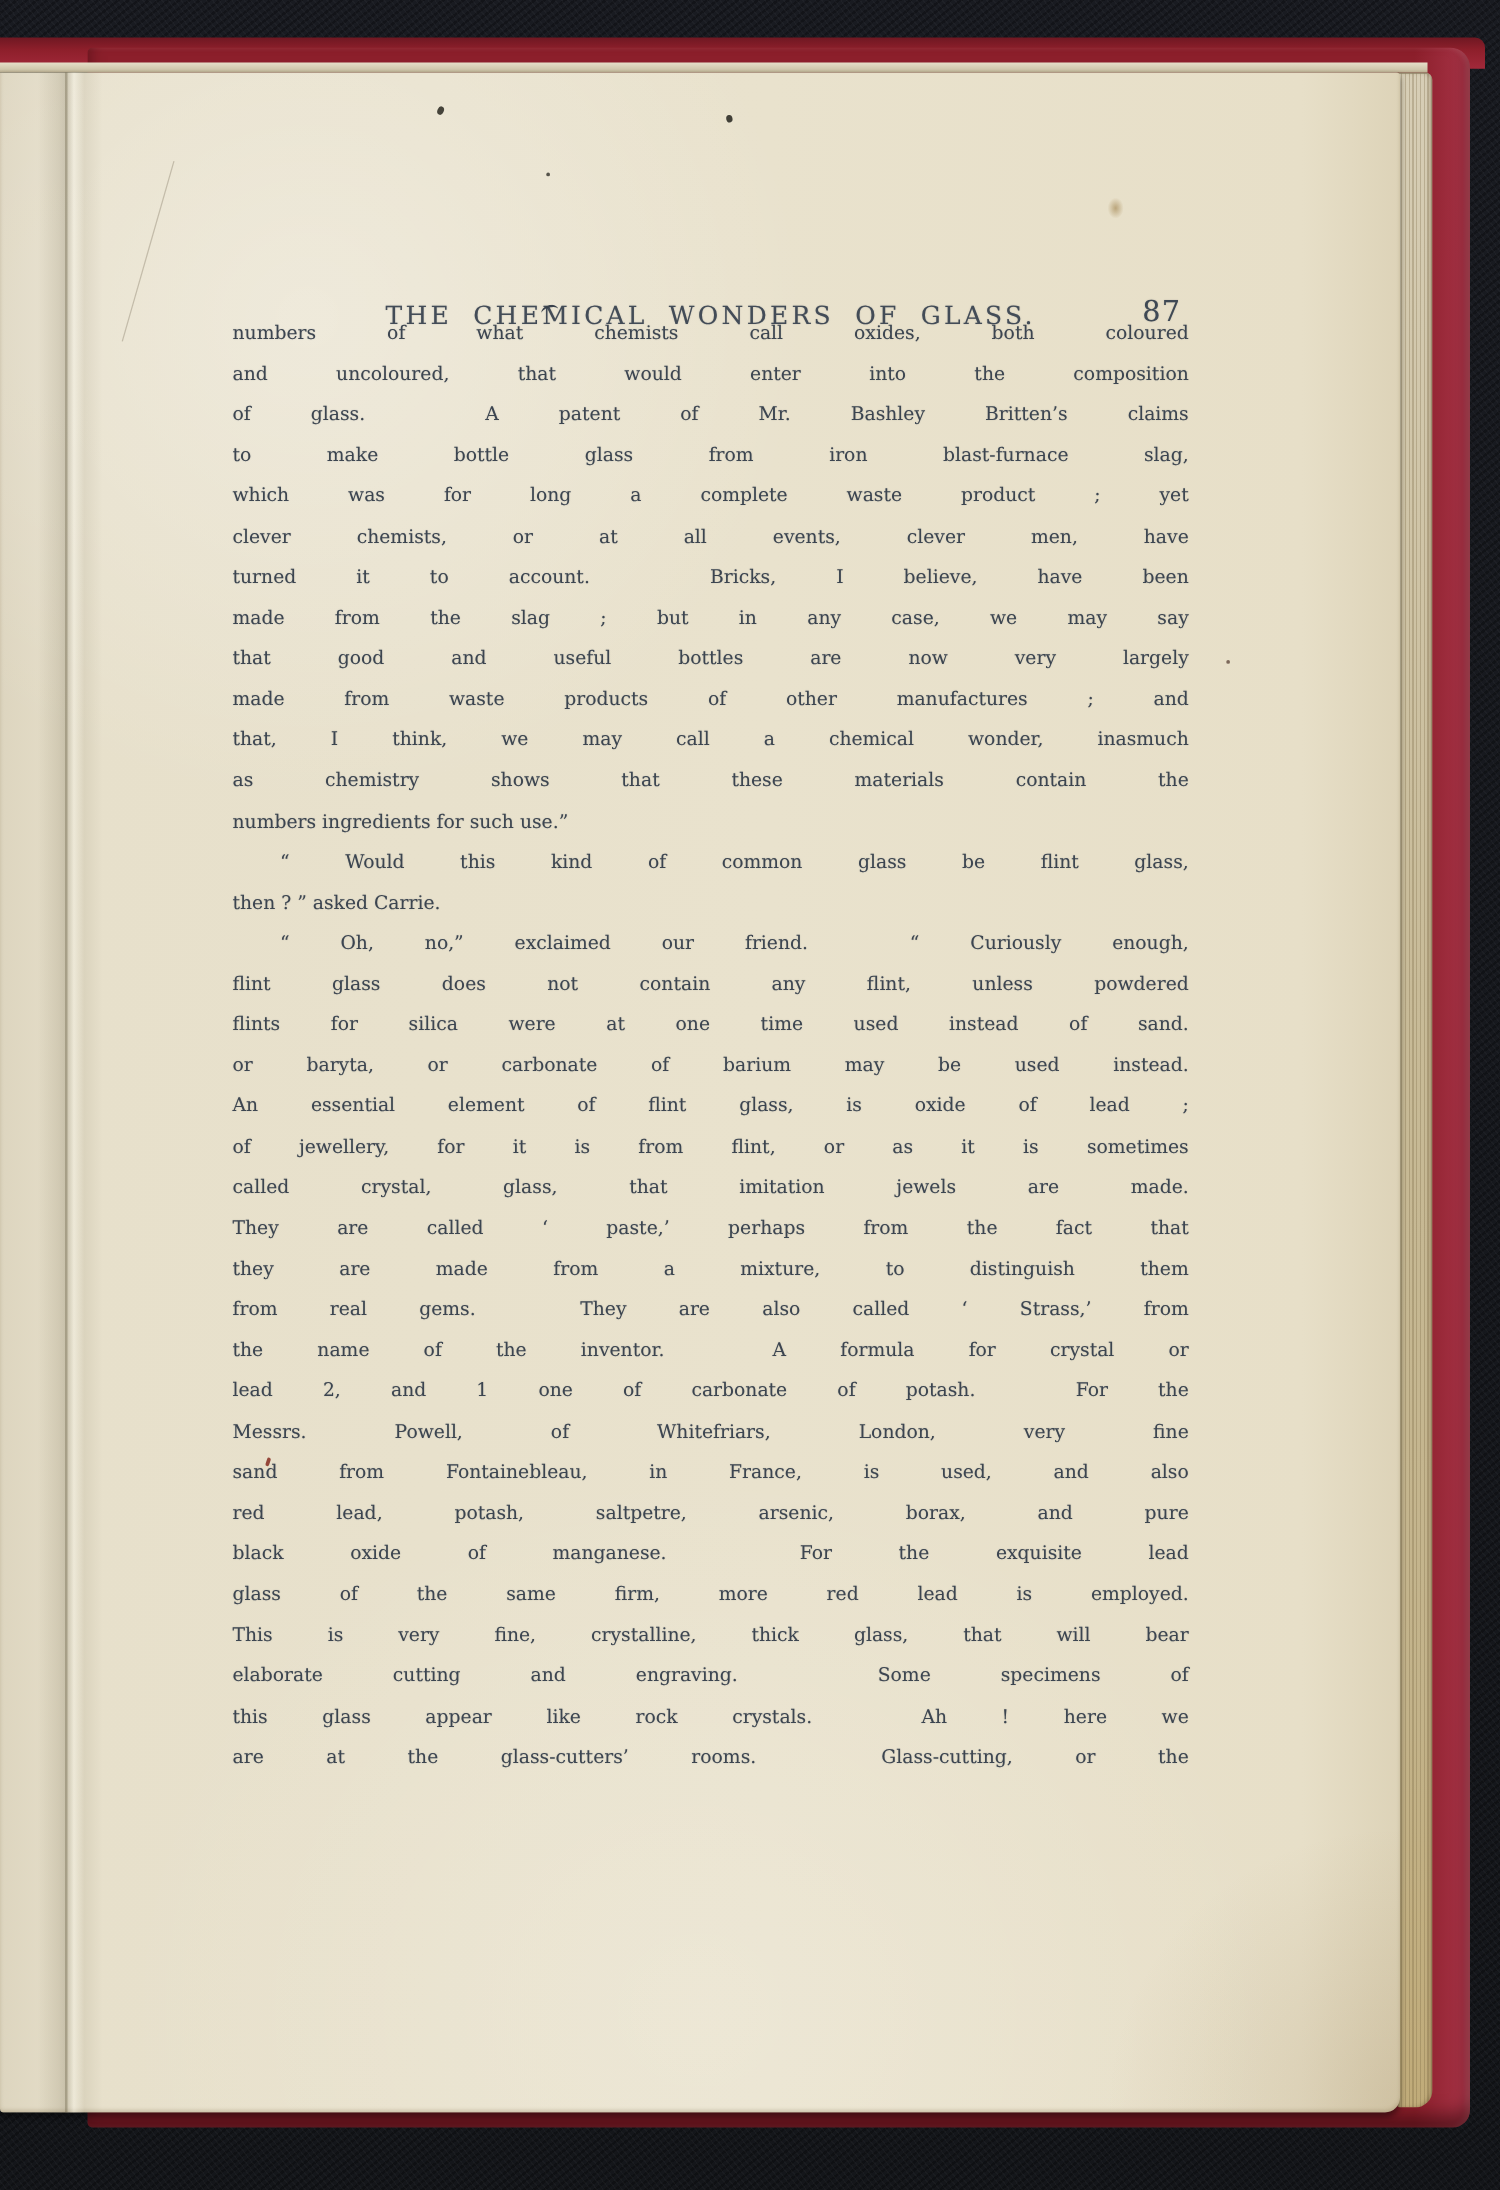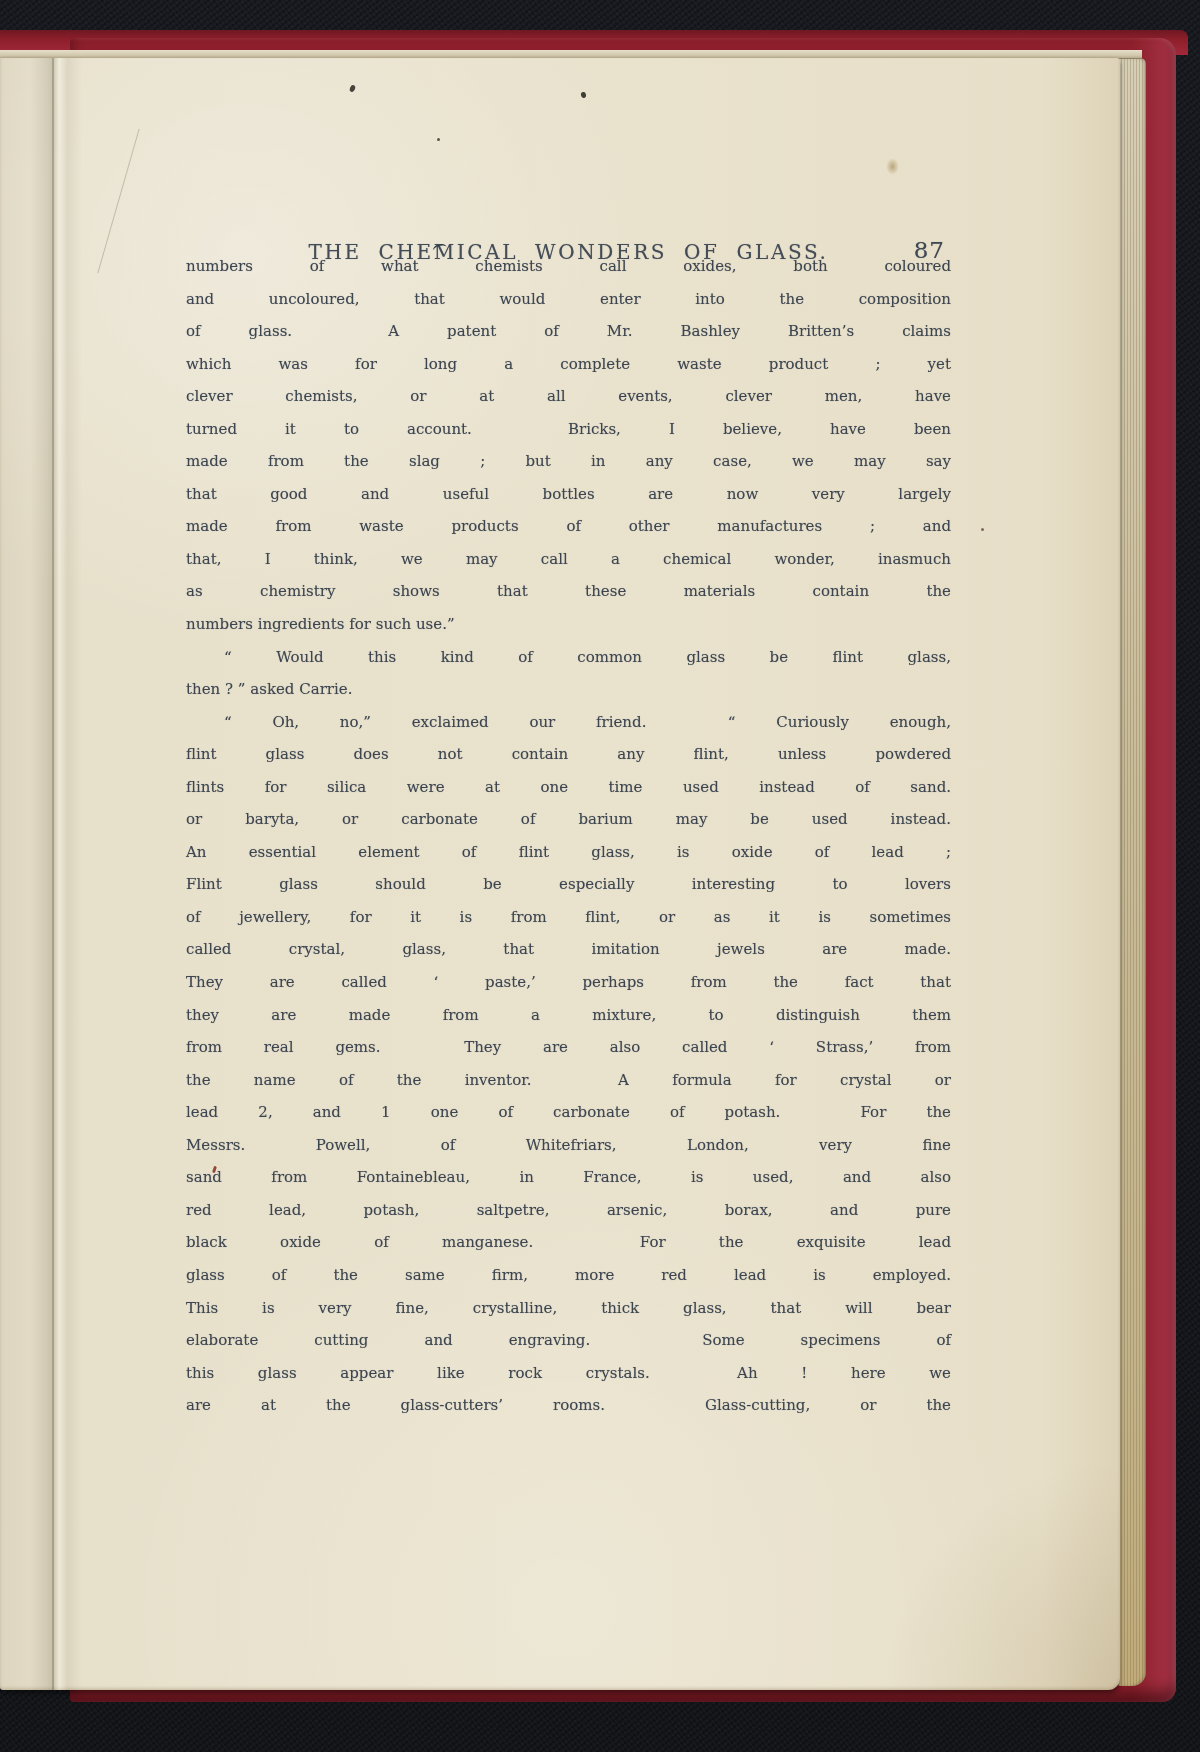--- a/index.html
+++ b/index.html
@@ -189,37 +189,37 @@
 
     <div class="running-header">
       <span class="header-title">THE CHEMICAL WONDERS OF GLASS.</span>
       <span class="page-number">87</span>
     </div>
 
     <div class="body-text">
         <div class="line">numbers of what chemists call oxides, both coloured</div>
         <div class="line">and uncoloured, that would enter into the composition</div>
         <div class="line">of glass.&nbsp; A patent of Mr. Bashley Britten’s claims</div>
+        <div class="line">to make bottle glass from iron blast-furnace slag,</div>
         <div class="line">which was for long a complete waste product&nbsp;; yet</div>
         <div class="line">clever chemists, or at all events, clever men, have</div>
         <div class="line">turned it to account.&nbsp; Bricks, I believe, have been</div>
         <div class="line">made from the slag&nbsp;; but in any case, we may say</div>
         <div class="line">that good and useful bottles are now very largely</div>
         <div class="line">made from waste products of other manufactures&nbsp;; and</div>
         <div class="line">that, I think, we may call a chemical wonder, inasmuch</div>
         <div class="line">as chemistry shows that these materials contain the</div>
         <div class="line flush">numbers ingredients for such use.”</div>
         <div class="line indent">“&nbsp;Would this kind of common glass be flint glass,</div>
         <div class="line flush">then&nbsp;?&nbsp;” asked Carrie.</div>
         <div class="line indent">“&nbsp;Oh, no,” exclaimed our friend.&nbsp; “&nbsp;Curiously enough,</div>
         <div class="line">flint glass does not contain any flint, unless powdered</div>
         <div class="line">flints for silica were at one time used instead of sand.</div>
         <div class="line">or baryta, or carbonate of barium may be used instead.</div>
         <div class="line">An essential element of flint glass, is oxide of lead&nbsp;;</div>
-        <div class="line">Flint glass should be especially interesting to lovers</div>
         <div class="line">of jewellery, for it is from flint, or as it is sometimes</div>
         <div class="line">called crystal, glass, that imitation jewels are made.</div>
         <div class="line">They are called ‘&nbsp;paste,’ perhaps from the fact that</div>
         <div class="line">they are made from a mixture, to distinguish them</div>
         <div class="line">from real gems.&nbsp; They are also called ‘&nbsp;Strass,’ from</div>
         <div class="line">the name of the inventor.&nbsp; A formula for crystal or</div>
         <div class="line">lead 2, and 1 one of carbonate of potash.&nbsp; For the</div>
         <div class="line">Messrs. Powell, of Whitefriars, London, very fine</div>
         <div class="line">sand from Fontainebleau, in France, is used, and also</div>
         <div class="line">red lead, potash, saltpetre, arsenic, borax, and pure</div>

